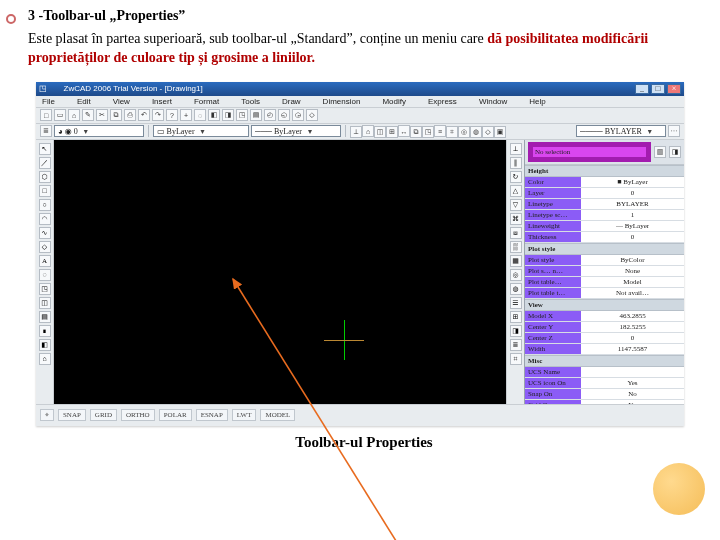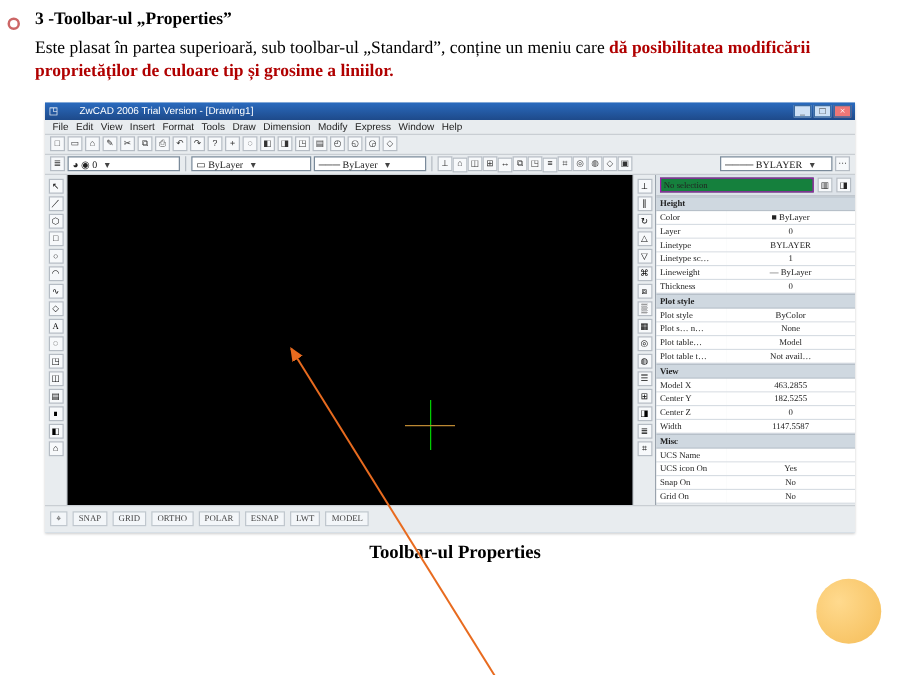--- a/index.html
+++ b/index.html
@@ -60,21 +60,21 @@
     display: inline-flex; align-items: center; justify-content: center;
     font: 8px Tahoma;
     color: #333;
   }
   .win-btn.close { background: #e77; color:#fff; }
   .menubar {
     height: 12px;
     background: #e8ecef;
     display: flex;
     align-items: center;
-    gap: 6px;
+    gap: 22px;
     padding: 0 6px;
     font: 8px Tahoma, sans-serif;
     color: #222;
     border-bottom: 1px solid #c9ced3;
   }
   .toolbar-row {
     height: 16px;
     background: #e8ecef;
     border-bottom: 1px solid #c9ced3;
     display: flex;
@@ -147,28 +147,28 @@
     font: 7px Tahoma;
     color: #222;
   }
   .props-head {
     display: flex; align-items: center; gap: 3px;
     padding: 2px 3px;
     background: #dde3e9;
     border-bottom: 1px solid #c0c7ce;
   }
   .props-sel {
-    flex:1; background:#15803d; border:1px solid #a21caf; padding:1px 2px;
+    flex:1; background:#d946ef; border:5px solid #a21caf; padding:1px 2px;
   }
   .props-section {
     background: #cfd8e0; padding: 1px 3px; font-weight: bold;
     border-top:1px solid #b7c0c9; border-bottom:1px solid #b7c0c9;
   }
   .prop-row { display:flex; border-bottom:1px solid #d7dde3;}
-  .prop-row .k { width: 56px; padding:1px 3px; background:#ffffff;}
+  .prop-row .k { width: 56px; padding:1px 3px; background:#8b5cf6;}
   .prop-row .v { flex:1; padding:1px 3px; background:#fff;text-align:center;}
   .statusbar {
     position:absolute; left:0; right:0; bottom:0; height:22px;
     background:#e8ecef; border-top:1px solid #c9ced3;
     display:flex; align-items:center; padding:0 4px;
     font:7px Tahoma; color:#444; gap:4px;
   }
   .status-pill{background:#f3f6f9;border:1px solid #c0c7ce;padding:1px 4px;}
   .arrow-svg {
     position: absolute;

